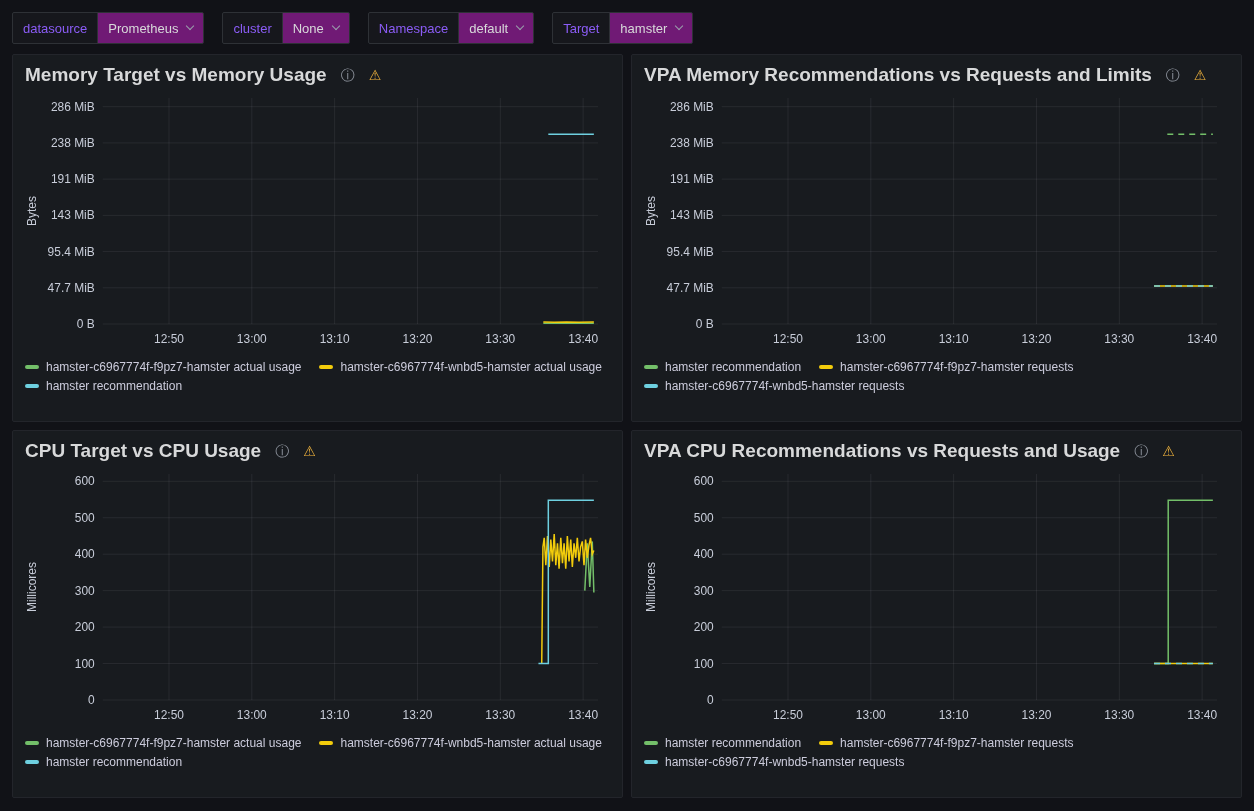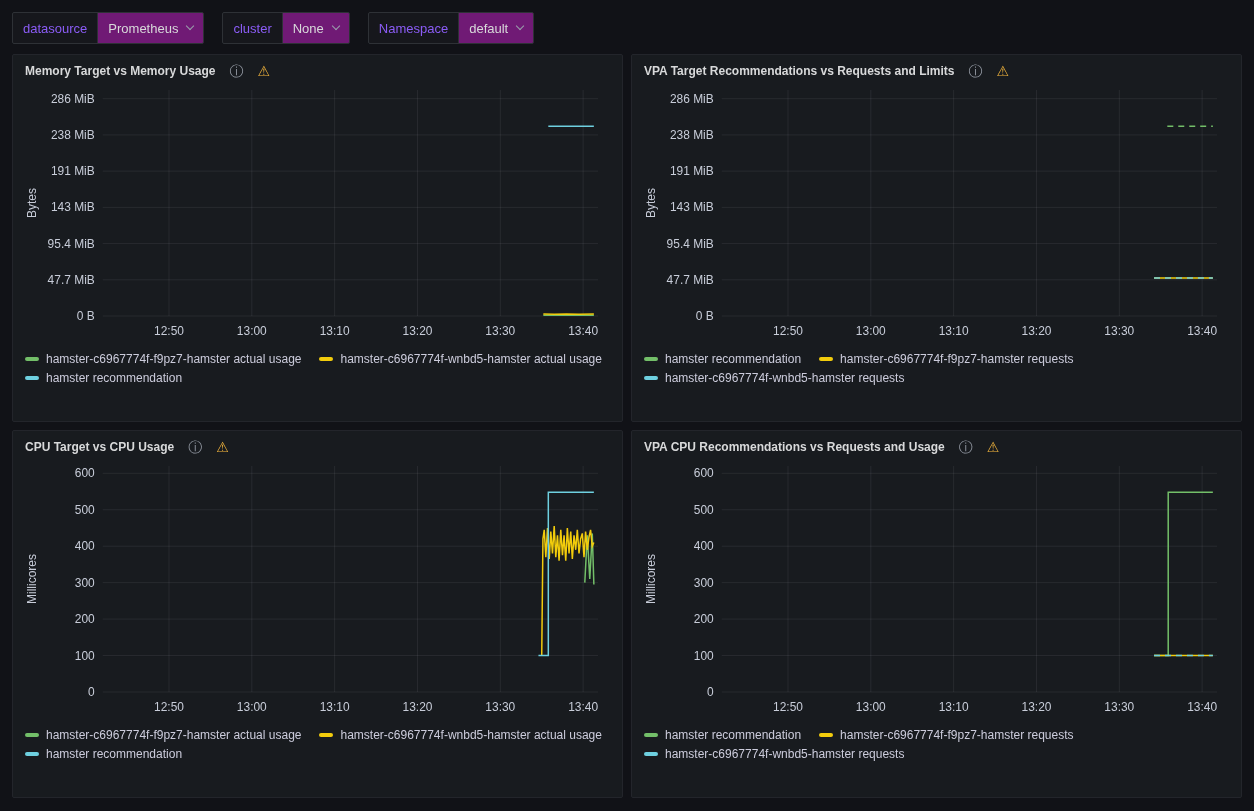--- a/index.html
+++ b/index.html
@@ -36,21 +36,21 @@
     display:grid; grid-template-columns:1fr 1fr;
     gap:8px; padding:4px 12px 12px 12px;
   }
   .panel {
     height:368px; background:#181b1f;
     border:1px solid #23252b; border-radius:2px;
     display:flex; flex-direction:column; overflow:hidden;
   }
   .panel-header { display:flex; align-items:center; padding:9px 12px 4px 12px; }
   .panel-title {
-    margin:0; font-size:12px; font-weight:700; color:#d8d9da; white-space:nowrap;
+    margin:0; font-size:19px; font-weight:700; color:#d8d9da; white-space:nowrap;
   }
   .icon { margin-left:14px; font-size:14px; line-height:1; cursor:pointer; }
   .icon-info { color:#9298a2; }
   .icon-warn { color:#f5b73d; }
   .chart-wrap { padding:0 10px; }
   .chart-wrap svg { display:block; width:100%; height:264px; }
   .grid-line { stroke:rgba(204,204,220,0.09); stroke-width:1; }
   .tick { fill:#c8cdd9; font-size:12px; font-family:"Liberation Sans","DejaVu Sans",sans-serif; }
   
   .legend {
@@ -76,20 +76,27 @@
     <span class="var-label">cluster</span>
     <span class="var-value">
       <span>None</span>
       <span class="caret"></span>
     </span>
   </div>
   <div class="var">
     <span class="var-label">Namespace</span>
     <span class="var-value">
       <span>default</span>
+      <span class="caret"></span>
+    </span>
+  </div>
+  <div class="var">
+    <span class="var-label">Target</span>
+    <span class="var-value">
+      <span>hamster</span>
       <span class="caret"></span>
     </span>
   </div>
 </header>
 
 <main class="panels">
 
   <section class="panel">
     <div class="panel-header">
       <h2 class="panel-title">Memory Target vs Memory Usage</h2>
@@ -141,21 +148,21 @@
         </div>
         <div class="legend-item">
           <span class="swatch" style="background: rgb(110, 208, 224);"></span>
           <span>hamster recommendation</span>
         </div>
       </div>
   </section>
 
   <section class="panel">
     <div class="panel-header">
-      <h2 class="panel-title">VPA Target Recommendations vs Requests and Limits</h2>
+      <h2 class="panel-title">VPA Memory Recommendations vs Requests and Limits</h2>
       <span class="icon icon-info">ⓘ</span>
       <span class="icon icon-warn">⚠</span>
     </div>
     <div class="chart-wrap">
       <svg viewBox="0 0 591 264" preserveAspectRatio="none">
           <line class="grid-line" x1="146.48829431438128" y1="8" x2="146.48829431438128" y2="234"></line>
           <text class="tick" x="146.48829431438128" y="253" text-anchor="middle">12:50</text>
           <line class="grid-line" x1="229.59866220735788" y1="8" x2="229.59866220735788" y2="234"></line>
           <text class="tick" x="229.59866220735788" y="253" text-anchor="middle">13:00</text>
           <line class="grid-line" x1="312.7090301003344" y1="8" x2="312.7090301003344" y2="234"></line>

